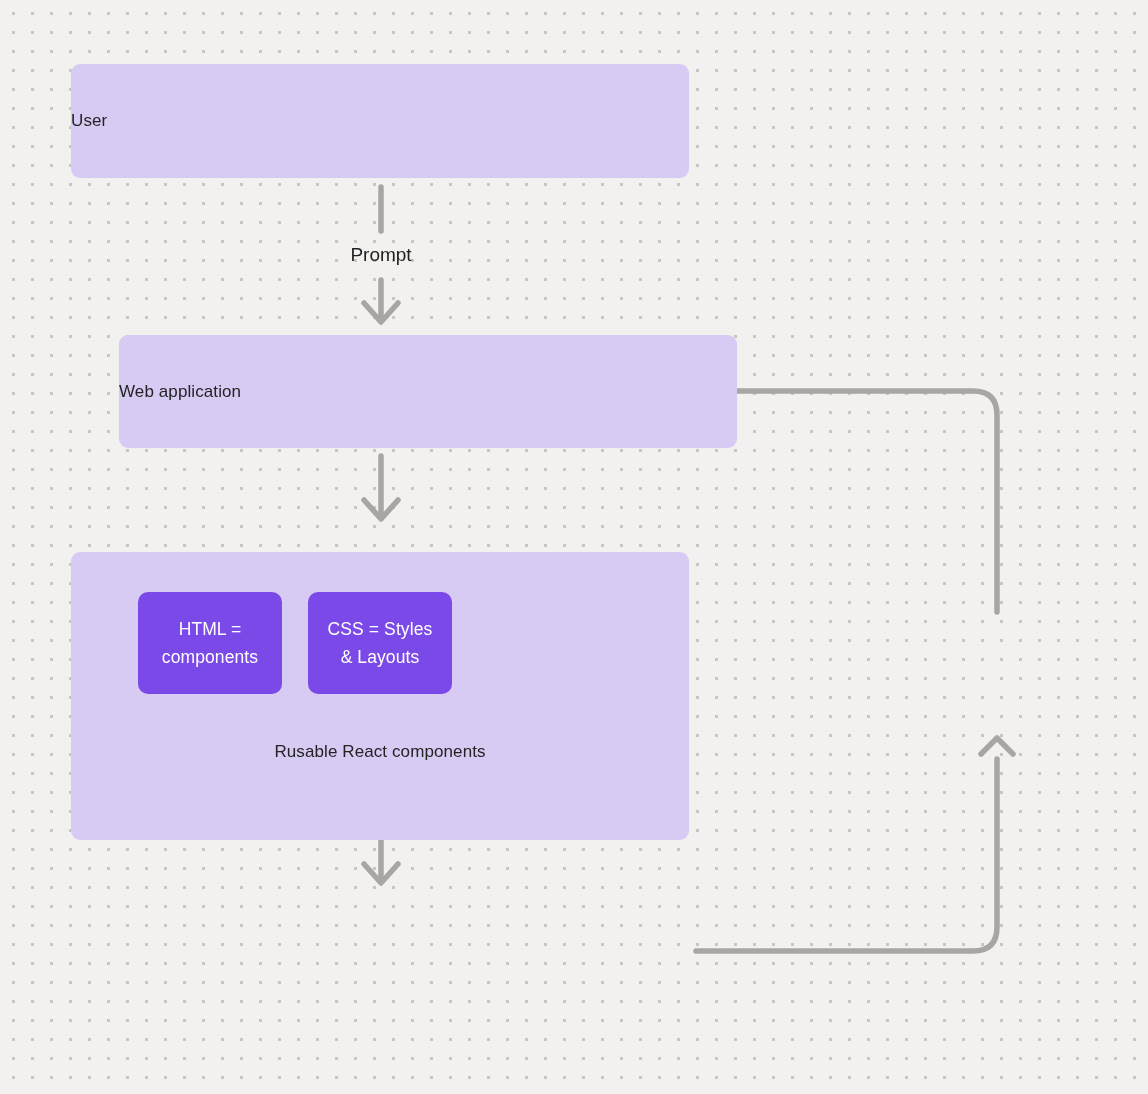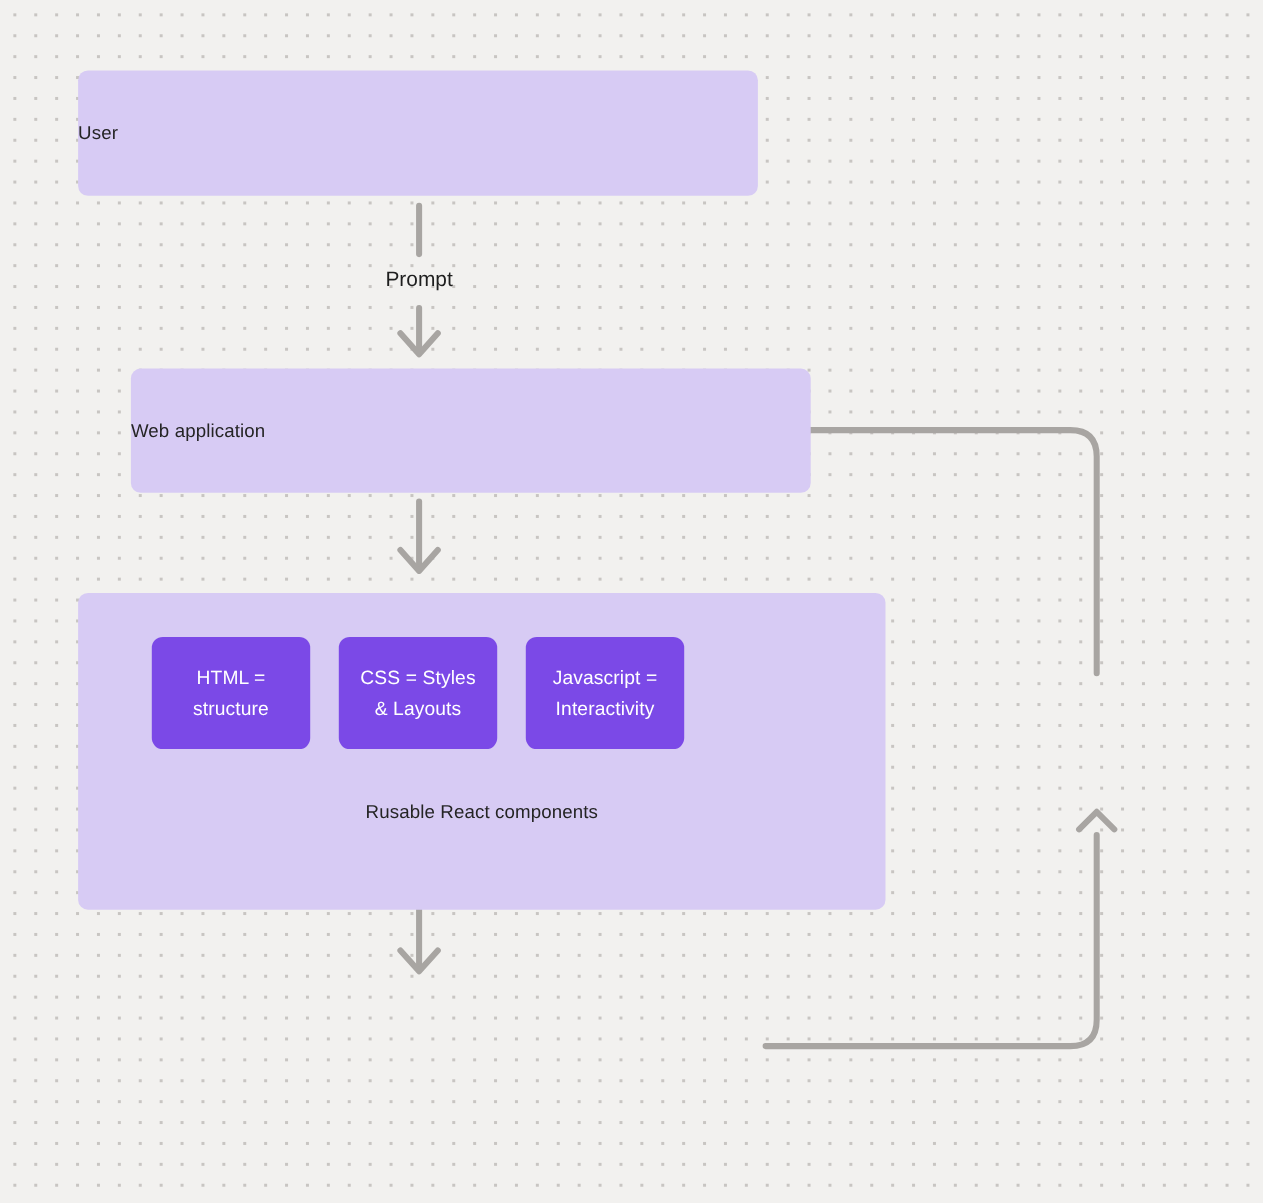--- a/index.html
+++ b/index.html
@@ -31,21 +31,21 @@
     display: flex;
     align-items: center;
     justify-content: flex-start;
     color: #242424;
     font-size: 17px;
     font-weight: 400;
     letter-spacing: 0.1px;
   }
   .node-user        { left: 71px;  top: 64px;  width: 618px; height: 114px; }
   .node-webapp      { left: 71px;  top: 335px; width: 618px; height: 113px; margin-left: 48px; }
-  .node-group       { left: 71px;  top: 539px; width: 734px; height: 288px; display: block; }
+  .node-group       { left: 71px;  top: 552px; width: 618px; height: 288px; display: block; }
   .node-vite        { left: 71px;  top: 893px; width: 618px; height: 115px; }
   .node-render      { left: 902px; top: 613px; width: 190px; height: 114px; }
 
   .inner-node {
     position: absolute;
     top: 40px;
     width: 144px;
     height: 102px;
     background: #7b49e7;
     border-radius: 10px;
@@ -119,28 +119,24 @@
 
   <div class="edge-label">Prompt</div>
 
   <div class="node node-webapp">
     <span>Web application</span>
   </div>
 
   <div class="node node-group">
     <div class="inner-node inner-html">
       <span>HTML =</span>
-      <span>structure</span>
+      <span>components</span>
     </div>
     <div class="inner-node inner-css">
       <span>CSS = Styles</span>
       <span>&amp; Layouts</span>
-    </div>
-    <div class="inner-node inner-js">
-      <span>Javascript =</span>
-      <span>Interactivity</span>
     </div>
     <div class="group-caption">Rusable React components</div>
   </div>
 
 
 
 </div>
 
 </body></html>

